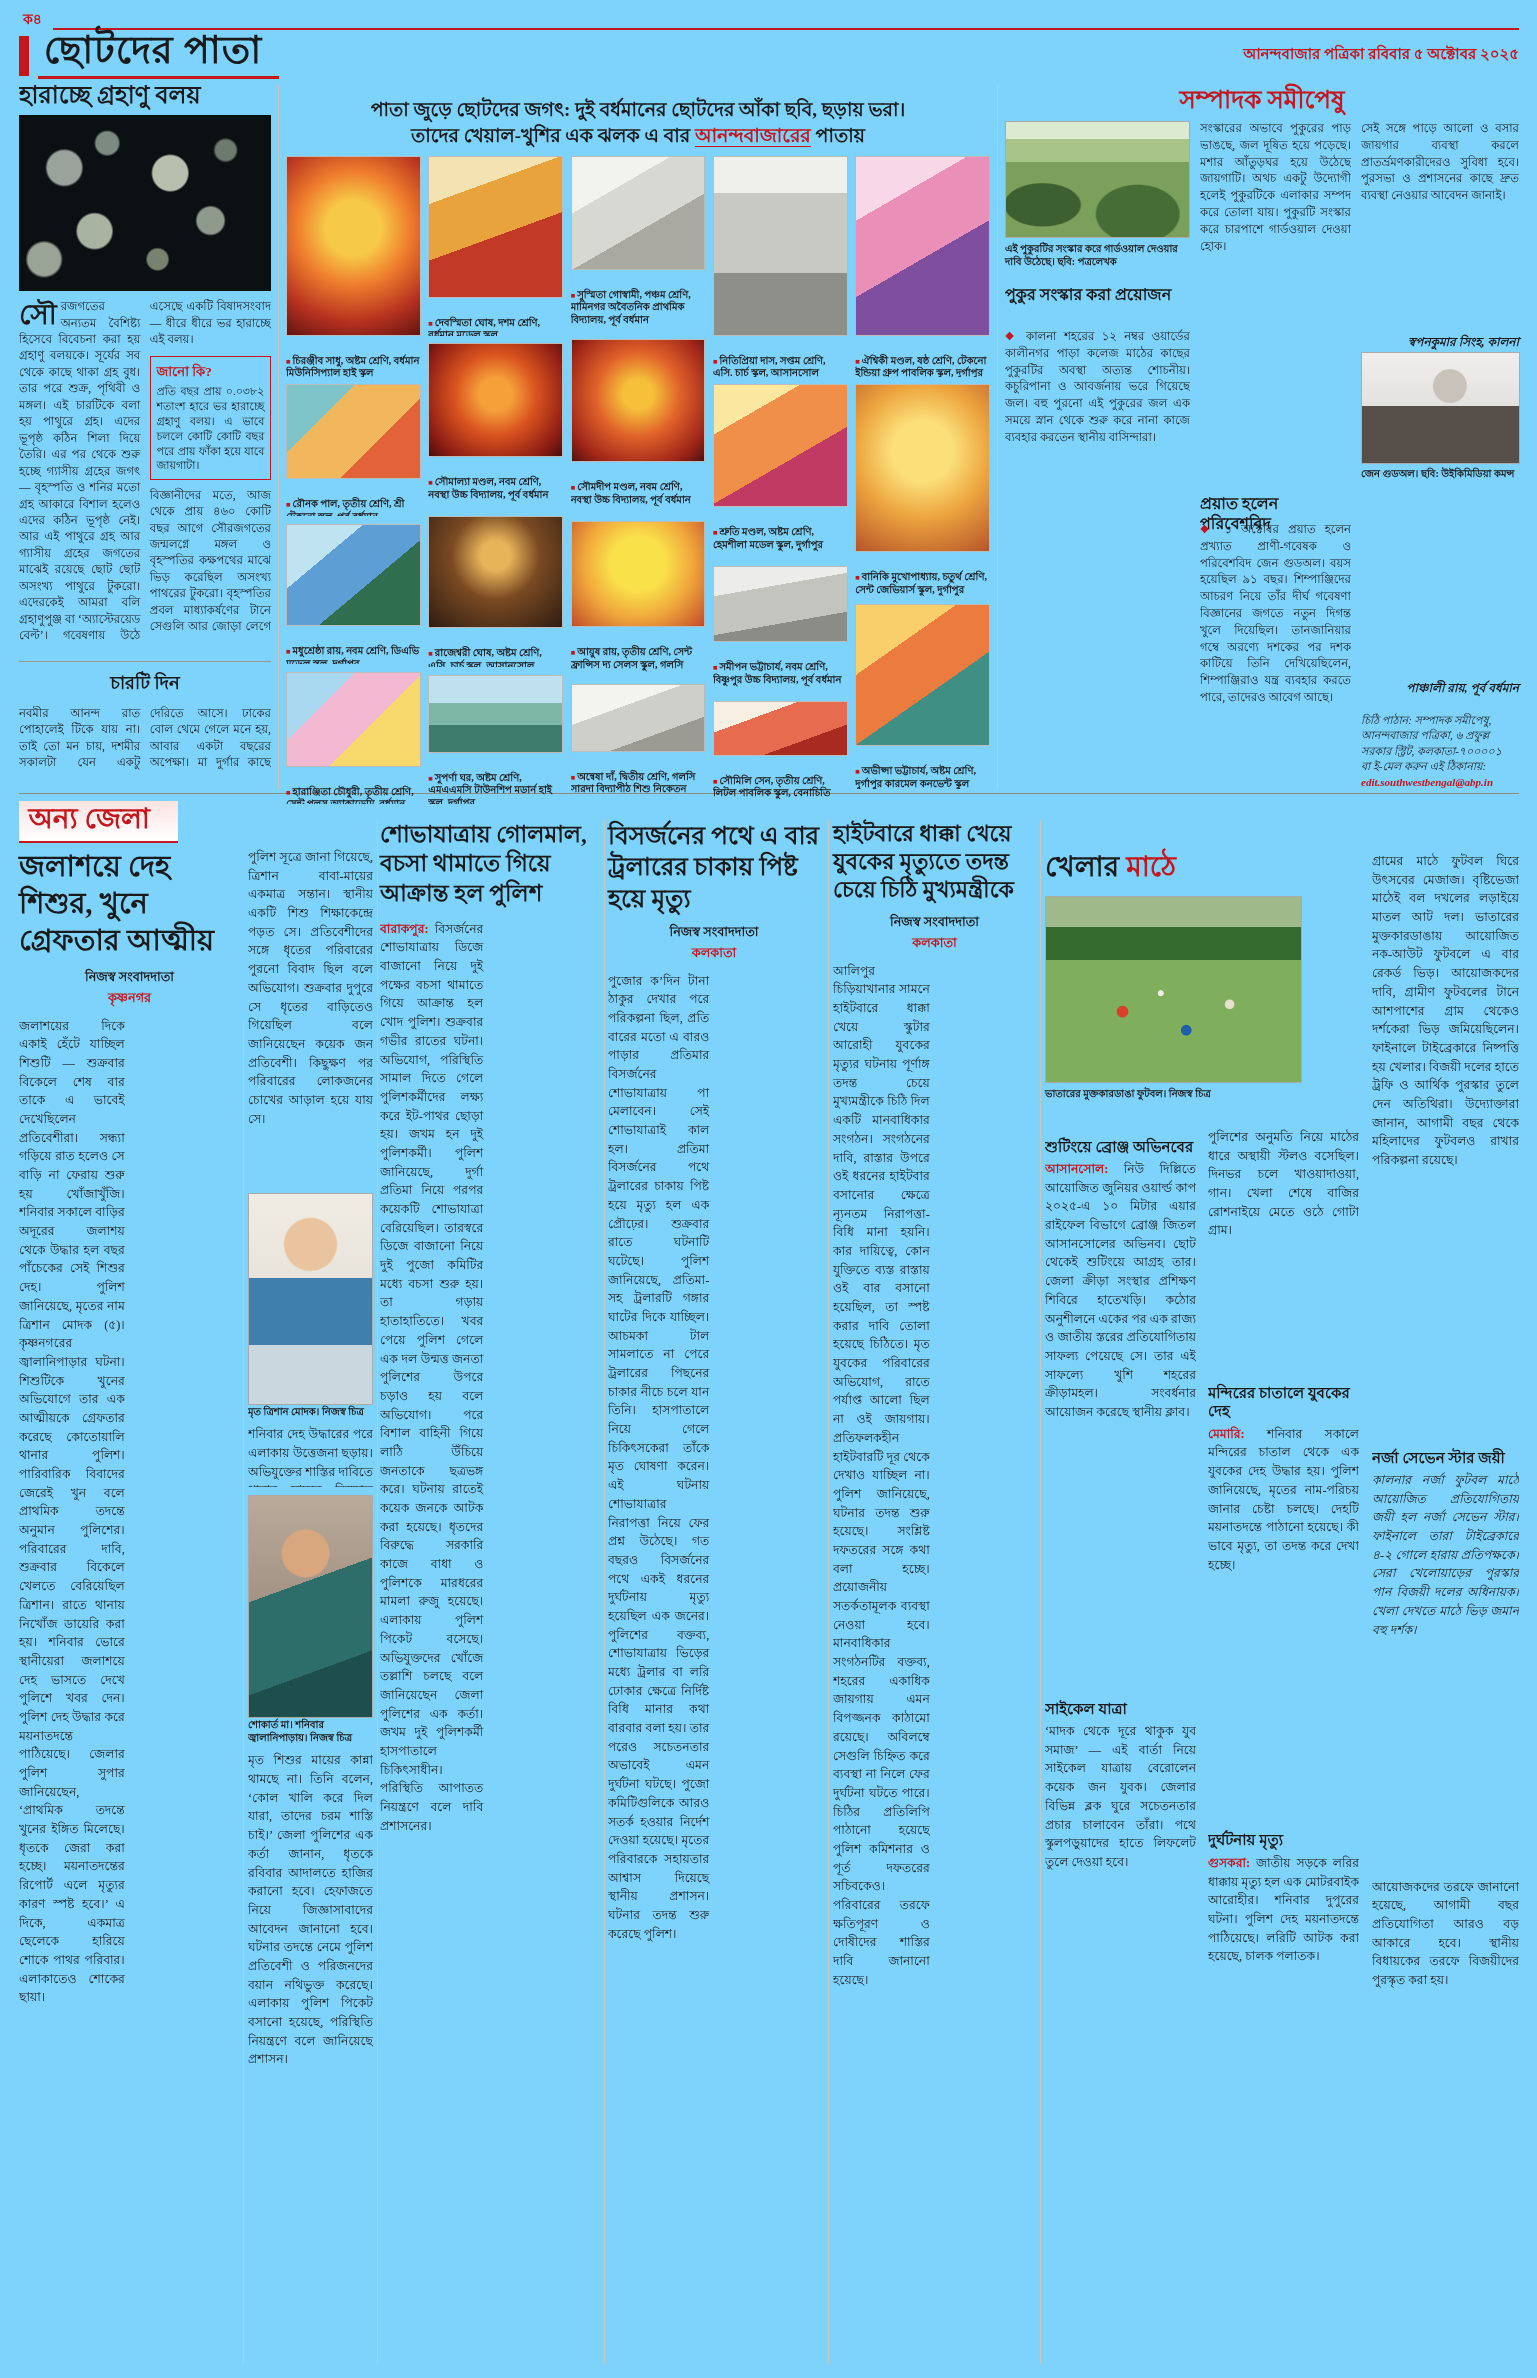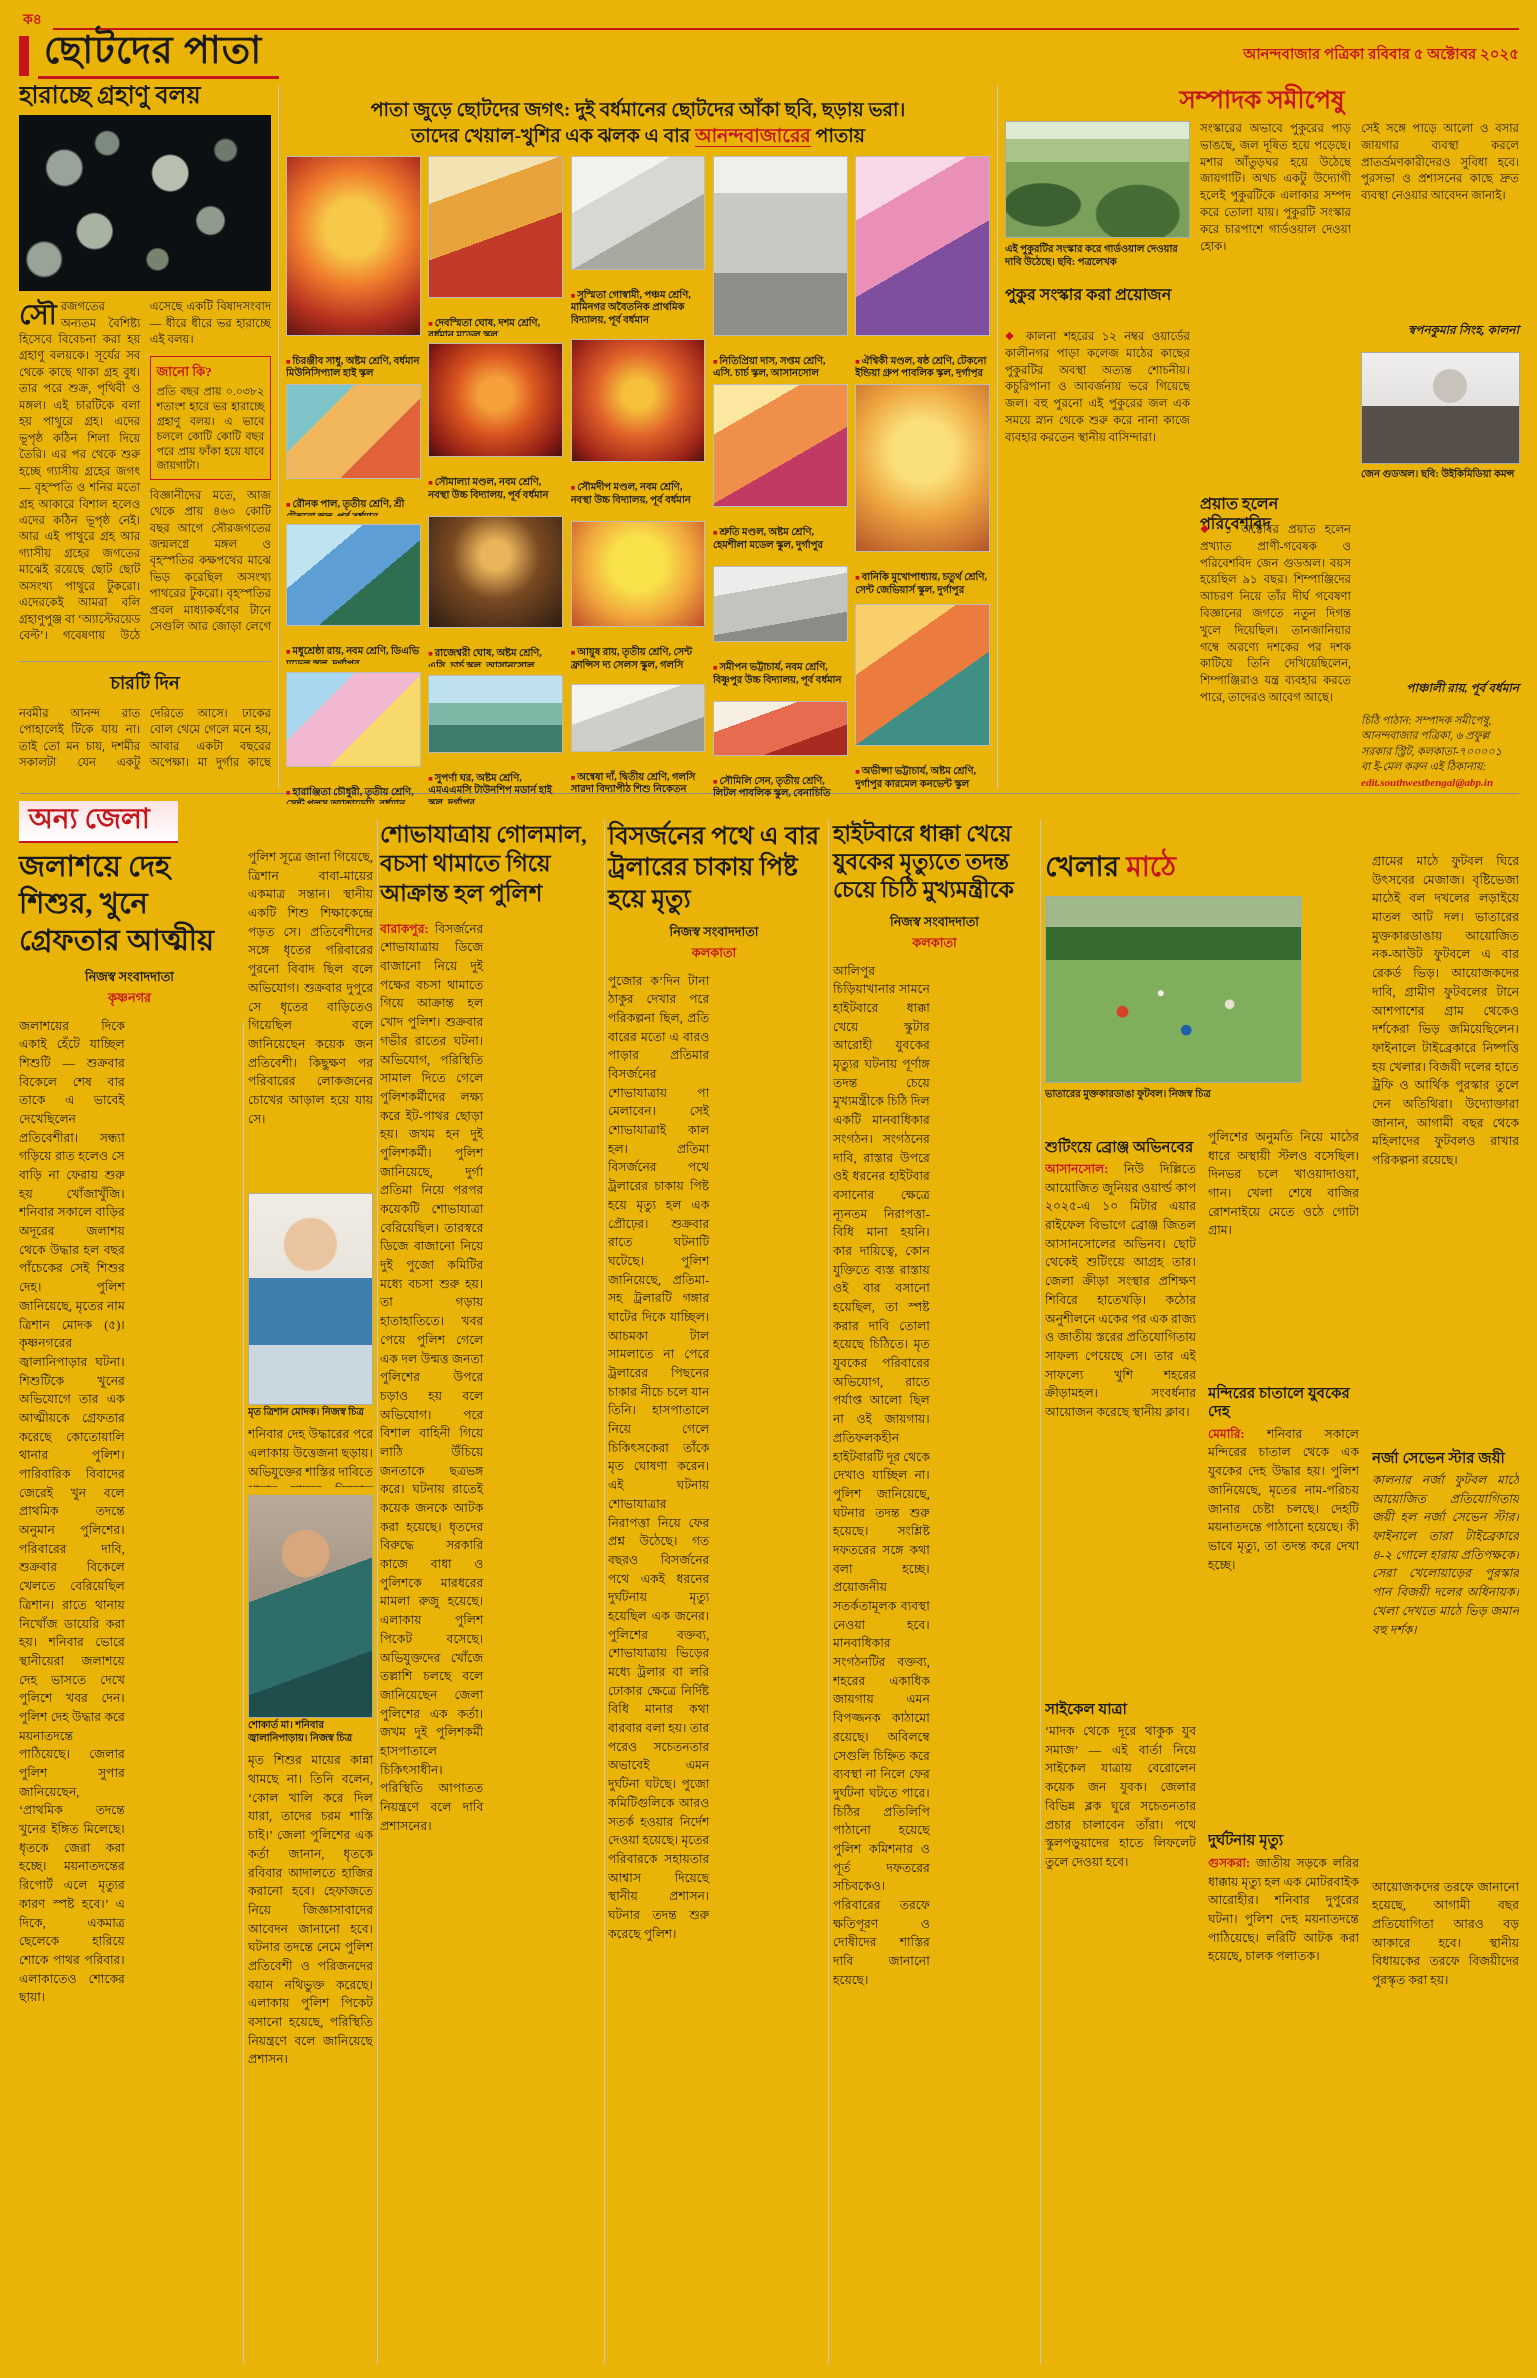--- a/index.html
+++ b/index.html
@@ -1,16 +1,16 @@
 <!DOCTYPE html>
 <html lang="bn" style="font-size:15px"><head>
 <meta charset="utf-8">
 <style>
   html,body{margin:0;padding:0;background:#e8e6e0;}
-  #page{position:relative;width:1538px;height:2378px;margin:0 auto;background:#eab308;
+  #page{position:relative;width:1538px;height:2378px;margin:0 auto;background:#7dd3fc;
         font-family:"Liberation Serif",serif;color:#1a1a1a;overflow:hidden;}
   .abs{position:absolute;}
   .red{color:#c4161c;}
   .bold{font-weight:bold;}
   .just{text-align:justify;}
   .clip{overflow:hidden;}
   .vrule{position:absolute;width:0.9px;background:#c9c6c0;}
   .hrule{position:absolute;height:0.9px;background:#8f8c86;}
 
   
@@ -243,21 +243,21 @@
     <div class="abs pond-photo"></div>
     <div class="abs photo-cap" style="left:0;top:161px;width:185px;">এই পুকুরটির সংস্কার করে গার্ডওয়াল দেওয়ার দাবি উঠেছে। ছবি: পত্রলেখক</div>
     <div class="abs letter-title" style="left:0;top:204px;width:185px;">পুকুর সংস্কার করা প্রয়োজন</div>
     <div class="abs letter-text just lead-bullet clip" style="left:0;top:248px;width:185px;height:445px;">কালনা শহরের ১২ নম্বর ওয়ার্ডের কালীনগর পাড়া কলেজ মাঠের কাছের পুকুরটির অবস্থা অত্যন্ত শোচনীয়। কচুরিপানা ও আবর্জনায় ভরে গিয়েছে জল। বহু পুরনো এই পুকুরের জল এক সময়ে স্নান থেকে শুরু করে নানা কাজে ব্যবহার করতেন স্থানীয় বাসিন্দারা।</div>
 
     <div class="abs letter-text just clip" style="left:195px;top:40px;width:151px;height:365px;">সংস্কারের অভাবে পুকুরের পাড় ভাঙছে, জল দূষিত হয়ে পড়েছে। মশার আঁতুড়ঘর হয়ে উঠেছে জায়গাটি। অথচ একটু উদ্যোগী হলেই পুকুরটিকে এলাকার সম্পদ করে তোলা যায়। পুকুরটি সংস্কার করে চারপাশে গার্ডওয়াল দেওয়া হোক।</div>
     <div class="abs letter-title" style="left:195px;top:413px;width:151px;">প্রয়াত হলেন পরিবেশবিদ</div>
     <div class="abs letter-text just lead-bullet clip" style="left:195px;top:441px;width:151px;height:267px;">১ অক্টোবর প্রয়াত হলেন প্রখ্যাত প্রাণী-গবেষক ও পরিবেশবিদ জেন গুডঅল। বয়স হয়েছিল ৯১ বছর। শিম্পাঞ্জিদের আচরণ নিয়ে তাঁর দীর্ঘ গবেষণা বিজ্ঞানের জগতে নতুন দিগন্ত খুলে দিয়েছিল। তানজানিয়ার গম্বে অরণ্যে দশকের পর দশক কাটিয়ে তিনি দেখিয়েছিলেন, শিম্পাঞ্জিরাও যন্ত্র ব্যবহার করতে পারে, তাদেরও আবেগ আছে।</div>
 
     <div class="abs letter-text just clip" style="left:356px;top:40px;width:158px;height:199px;">সেই সঙ্গে পাড়ে আলো ও বসার জায়গার ব্যবস্থা করলে প্রাতর্ভ্রমণকারীদেরও সুবিধা হবে। পুরসভা ও প্রশাসনের কাছে দ্রুত ব্যবস্থা নেওয়ার আবেদন জানাই।</div>
-    <div class="abs sign" style="left:356px;top:240px;width:158px;">স্বপনকুমার সিংহ, কালনা</div>
+    <div class="abs sign" style="left:356px;top:252px;width:158px;">স্বপনকুমার সিংহ, কালনা</div>
     <div class="abs jane-photo" style="left:356px;top:271px;"></div>
     <div class="abs photo-cap" style="left:356px;top:386px;width:158px;">জেন গুডঅল। ছবি: উইকিমিডিয়া কমন্স</div>
     <div class="abs sign" style="left:356px;top:598px;width:158px;">পাঞ্চালী রায়, পূর্ব বর্ধমান</div>
     <div class="abs letters-footer" style="left:356px;top:632px;width:158px;">
       <div>চিঠি পাঠান: সম্পাদক সমীপেষু, আনন্দবাজার পত্রিকা, ৬ প্রফুল্ল সরকার স্ট্রিট, কলকাতা-৭০০০০১</div>
       <div>বা ই-মেল করুন এই ঠিকানায়:</div>
       <a class="red bold" href="#" style="text-decoration:none;">edit.southwestbengal@abp.in</a>
     </div>
   </section>
 

